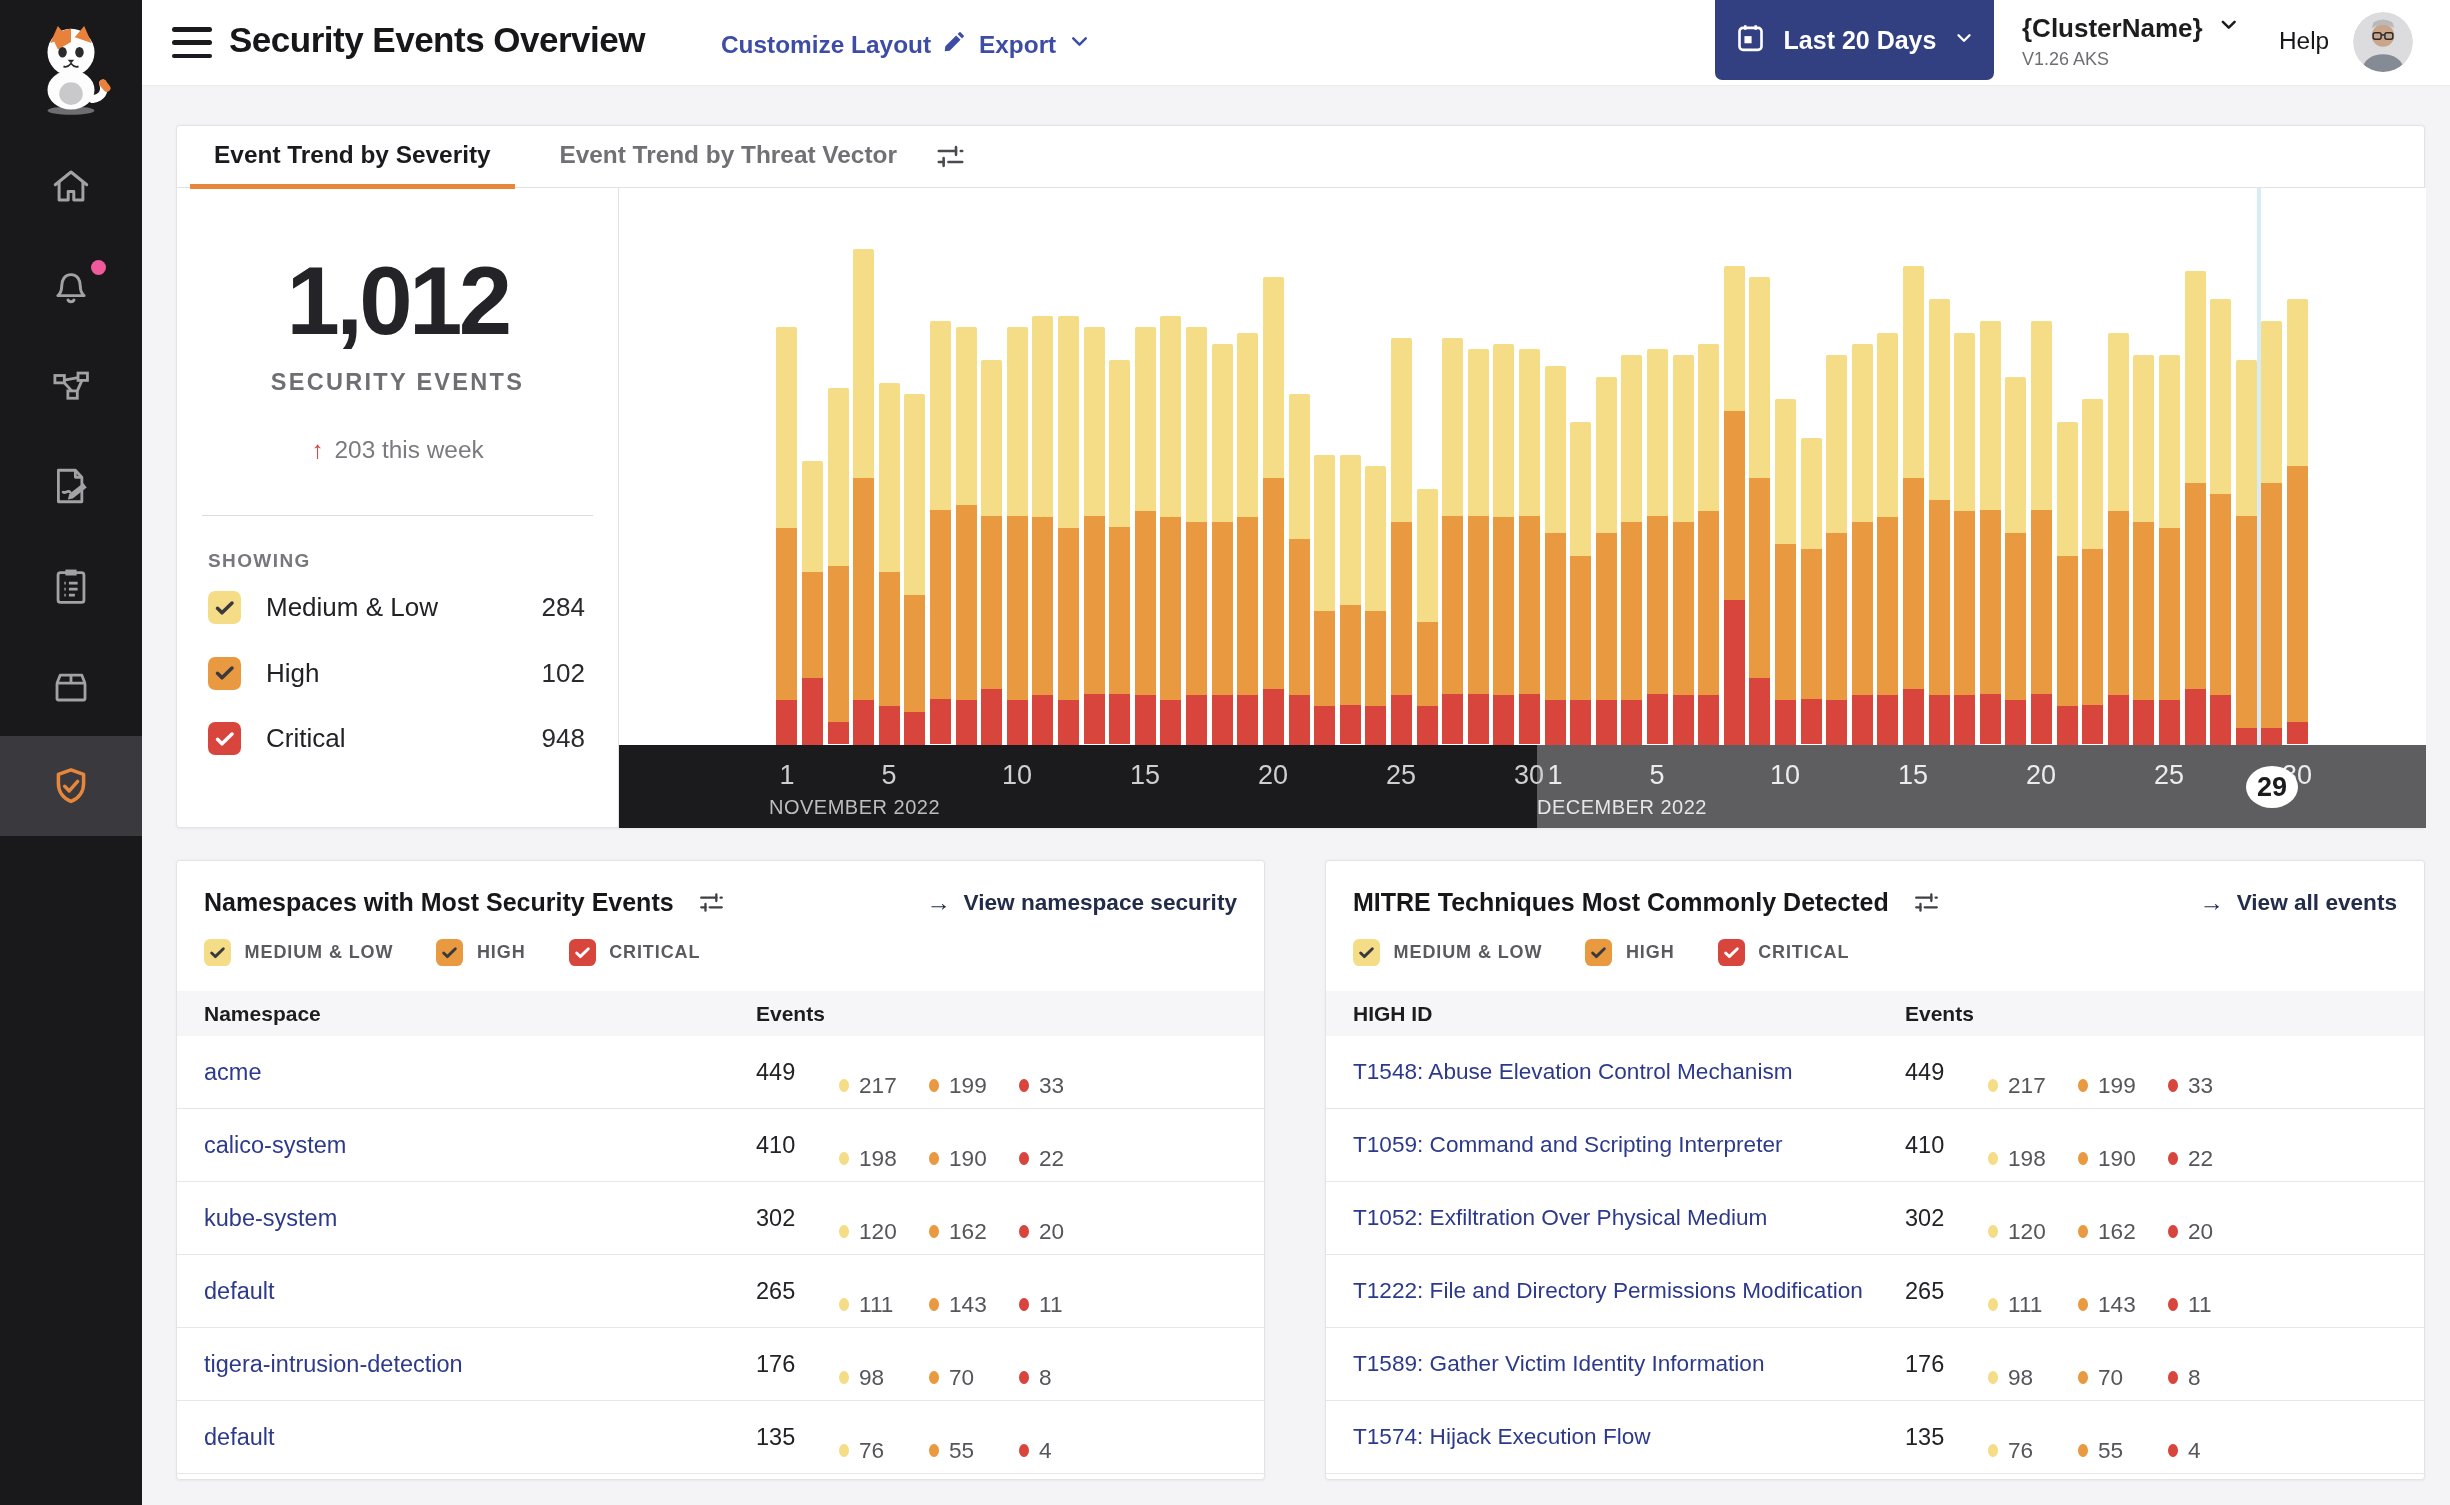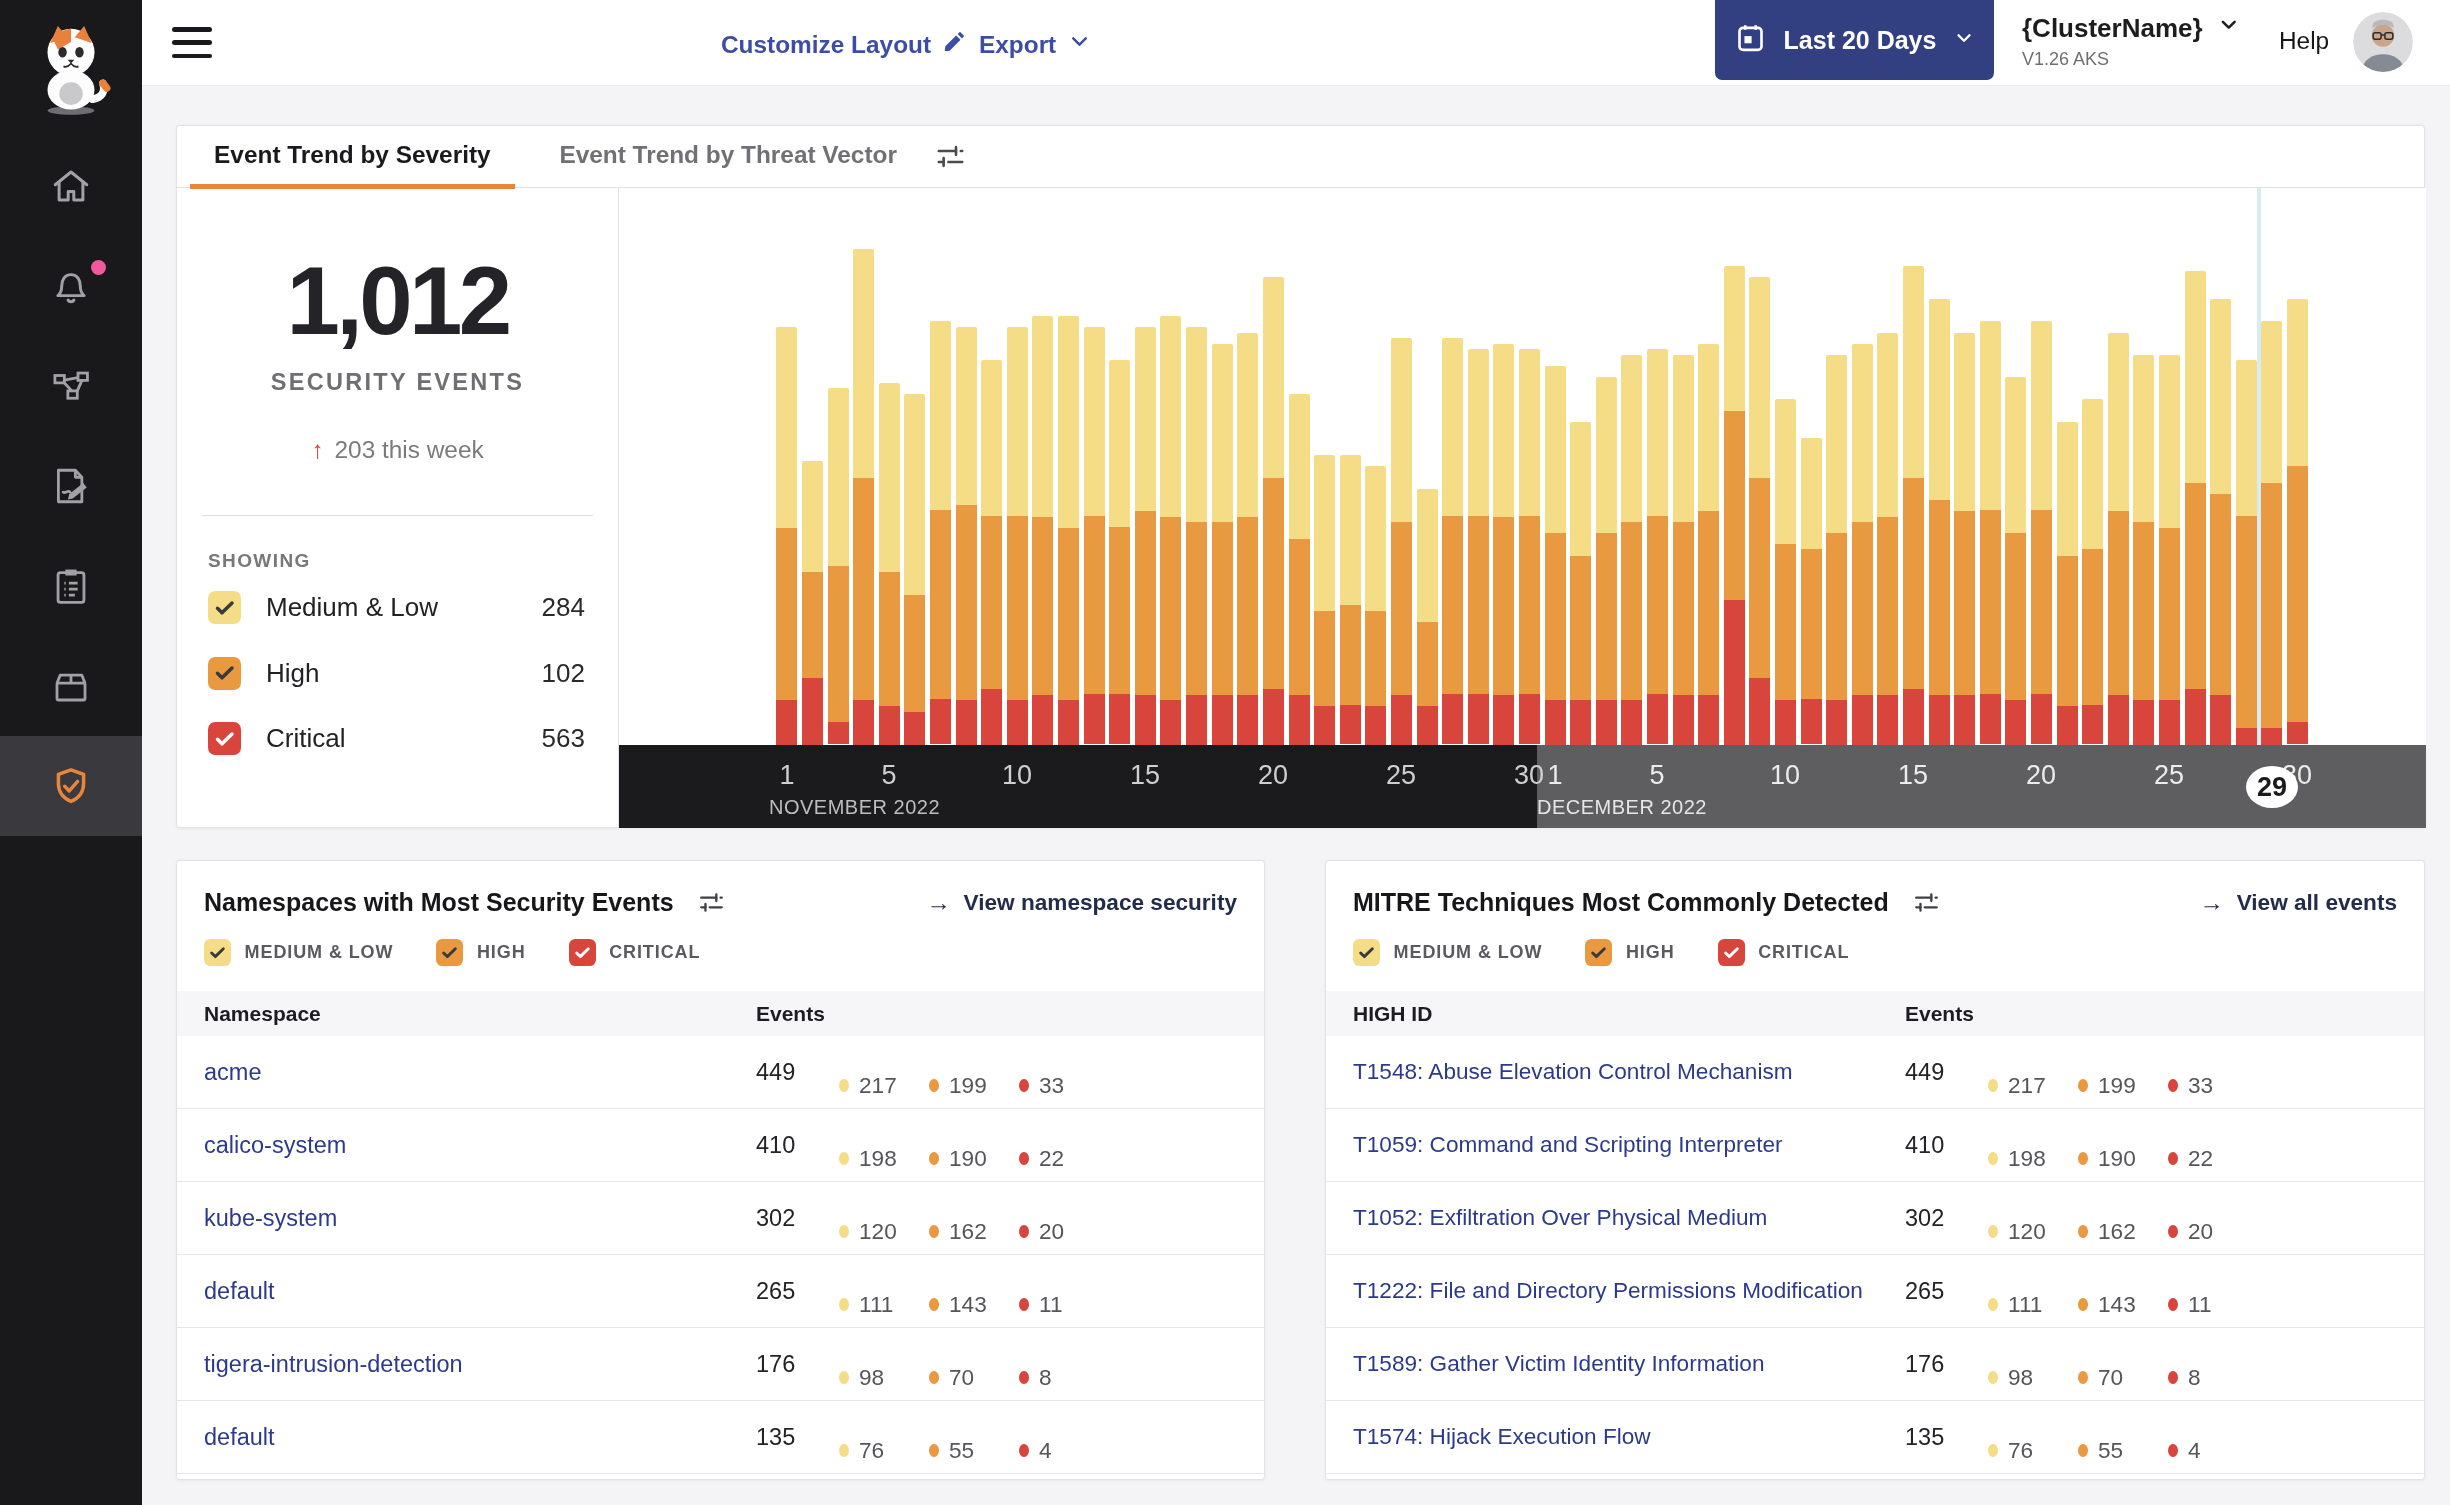--- a/index.html
+++ b/index.html
@@ -188,20 +188,21 @@
       </div>
     </div>
 </div>
 
 <div class="header">
   <div class="hamburger">
       <span></span>
       <span></span>
       <span></span>
     </div>
+  <div class="page-title">Security Events Overview</div>
 
   <div class="hlink link-customize">
     <span>Customize Layout</span>
     <span>
       <svg viewBox="0 0 24 24" fill="#3D4DA5">
           <path d="M13.6 6.2l4.2 4.2L7.4 20.8 2.6 21.4 3.2 16.6zM15 4.8l2.3-2.1 4 4L19.2 9z"></path>
         </svg>
     </span>
   </div>
 
@@ -307,21 +308,21 @@
           <span class="sev-name">High</span>
           <span class="sev-count">102</span>
         </div>
         <div class="sev-row">
           <span class="cbx" style="background:#D8453D;color:#FFFFFF;">
             <svg viewBox="0 0 24 24" fill="none" stroke-width="3.6" stroke-linecap="round" stroke-linejoin="round">
               <path d="M4.6 12.6l4.6 4.6L19.4 7.2" stroke="currentColor"></path>
             </svg>
           </span>
           <span class="sev-name">Critical</span>
-          <span class="sev-count">563</span>
+          <span class="sev-count">948</span>
         </div>
       </div>
   </div>
 
   <div class="chart">
     <div class="plot" id="plot">
         <div class="bar" style="left: 157px; width: 21px; height: 418px;">
           <div style="height: 201px; background: rgb(245, 220, 134);"></div>
           <div style="height: 173px; background: rgb(233, 153, 63);"></div>
           <div style="height: 45px; background: rgb(216, 69, 61);"></div>

